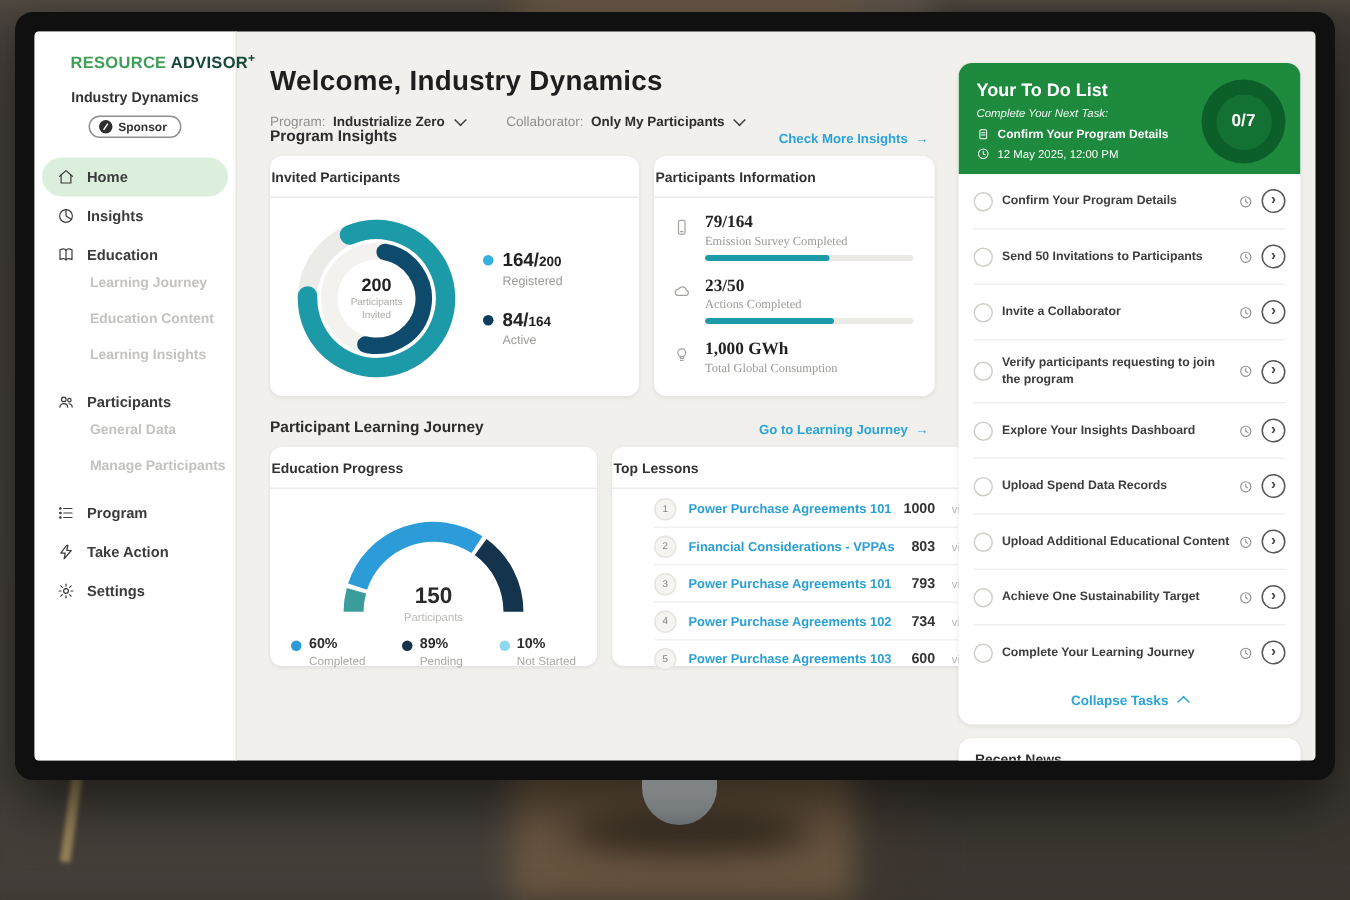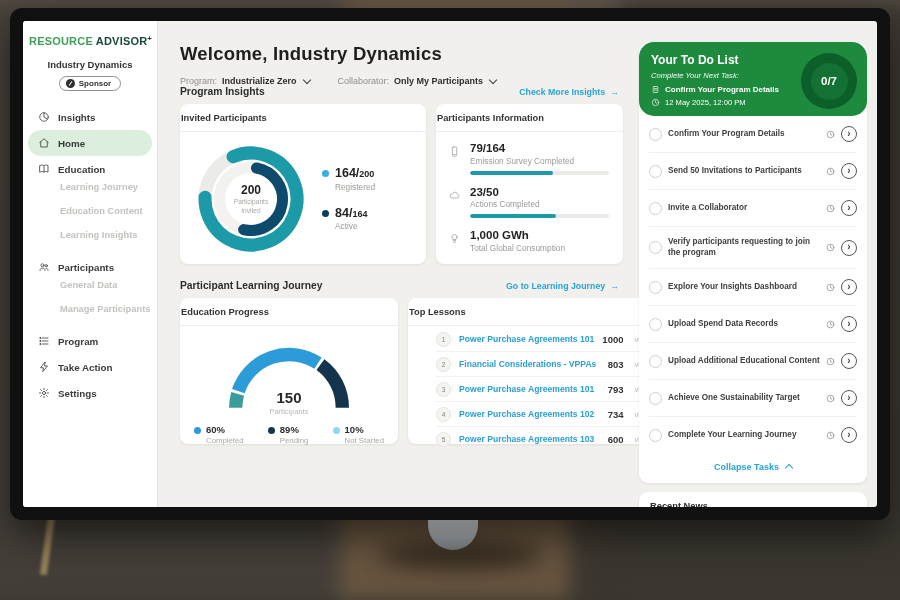--- a/index.html
+++ b/index.html
@@ -11,21 +11,21 @@
   .bg-band.center{left:340px;width:230px;background:#6f5a42;opacity:.85;}
   .bg-band.right{left:620px;width:320px;background:#3b3731;opacity:.9;}
   .bg-stick{position:absolute;left:44px;top:515px;width:7px;height:60px;background:#a8915f;transform:rotate(8deg);filter:blur(1.5px);opacity:.8;}
   
   .stand-shadow{position:absolute;left:380px;top:540px;width:160px;height:30px;background:rgba(0,0,0,.45);border-radius:50%;filter:blur(10px);}
   .stand{position:absolute;left:428px;top:518px;width:50px;height:32px;background:linear-gradient(180deg,#eef2f3,#aab0b4 55%,#767c80);border-radius:0 0 26px 26px;filter:blur(.4px);}
   .monitor{position:absolute;left:10px;top:8px;width:880px;height:512px;background:#101010;border-radius:12px;box-shadow:0 16px 38px rgba(0,0,0,.55);}
   .screen{position:absolute;left:13px;top:13px;width:854px;height:486px;background:#f1f0ed;border-radius:3px;overflow:hidden;display:flex;}
   
   .sidebar{width:134px;background:#ffffff;border-right:1px solid #e7e6e2;flex:none;}
-  .logo{padding:13px 0 0 6px;font-size:11px;font-weight:bold;letter-spacing:.2px;white-space:nowrap;}
+  .logo{padding:13px 0 0 24px;font-size:11px;font-weight:bold;letter-spacing:.2px;white-space:nowrap;}
   .logo .p1{color:#3f9e57;}
   .logo .p2{color:#16483a;}
   .logo .plus{color:#16483a;font-size:8px;vertical-align:4px;font-weight:bold;}
   .org{text-align:center;font-size:9.5px;font-weight:bold;color:#333;margin-top:12px;}
   .badge{margin:6px auto 0;width:fit-content;border:1px solid #8f8f8c;border-radius:10px;padding:2px 9px 2px 6px;font-size:8px;font-weight:bold;color:#333;display:flex;align-items:center;gap:4px;cursor:pointer;}
   .badge .dot{width:9px;height:9px;border-radius:50%;background:#2e2e2e;position:relative;flex:none;}
   .badge .dot::after{content:"";position:absolute;left:4px;top:2px;width:1px;height:5px;background:#fff;transform:rotate(35deg);}
   .nav{margin-top:13px;}
   .nav-item{display:flex;align-items:center;gap:8px;height:26px;padding-left:15px;font-size:9.8px;font-weight:bold;color:#3b3b3b;cursor:pointer;}
   .nav-item.active{background:#dcefdd;border-radius:14px;margin:0 5px;padding-left:10px;}
@@ -56,21 +56,21 @@
   .donut-center .v{font-size:12px;font-weight:bold;color:#222;}
   .donut-center .l{font-size:6.6px;color:#a9a8a4;}
   .legend-v{display:flex;flex-direction:column;gap:15px;}
   .leg-item{display:flex;gap:6px;}
   .leg-dot{width:7px;height:7px;border-radius:50%;margin-top:3px;flex:none;}
   .c-skyblue{background:#35b1e1;} .c-navy{background:#0d3d5c;}
   .c-blue{background:#2b9cd8;} .c-dark{background:#14344e;} .c-light{background:#8fd8f0;}
   .leg-val{font-size:12.5px;font-weight:bold;color:#222;line-height:1.1;}
   .leg-val .sm{font-size:9px;}
   .leg-lab{font-size:8.3px;color:#9b9a96;margin-top:1px;}
-  .info-body{padding:10px 14px 0 12px;}
+  .info-body{padding:10px 14px 0 12px;font-family:Liberation Serif, serif;}
   .info-row{display:flex;gap:9px;margin-bottom:11px;}
   .info-row svg{width:13px;height:13px;margin-top:3px;flex:none;}
   .info-main{flex:1;}
   .info-val{font-size:11.5px;font-weight:bold;color:#222;line-height:1.1;}
   .info-lab{font-size:8.3px;color:#9b9a96;margin-top:1px;}
   .bar{height:4px;border-radius:2px;background:#eceae6;margin-top:5px;overflow:hidden;}
   .bar-fill{height:100%;border-radius:2px;background:#1d9aa8;}
   .card-edu{width:218px;height:146px;flex:none;}
   .card-lessons{flex:1;height:146px;}
   .gauge-wrap{position:relative;width:150px;height:82px;margin:8px auto 0;}
@@ -85,21 +85,21 @@
   .lessons-body{padding:1px 28px 0;}
   .lesson-row{display:flex;align-items:center;gap:8px;height:24px;border-bottom:1px solid #f2f1ed;}
   .lesson-row:last-child{border-bottom:none;}
   .rank{width:13px;height:13px;border-radius:50%;background:#f5f4f1;border:1px solid #e5e4e0;font-size:6.5px;color:#82817d;display:flex;align-items:center;justify-content:center;flex:none;}
   .lesson-title{flex:1;font-size:8.6px;font-weight:bold;color:#2a9fd4;cursor:pointer;white-space:nowrap;overflow:hidden;}
   .views{font-size:9.5px;font-weight:bold;color:#333;}
   .views-suffix{font-size:7.5px;color:#b4b3af;margin-left:3px;}
   
   .rightcol{width:228px;flex:none;padding:21px 10px 0 6px;}
   .todo-card{background:#fff;border-radius:9px;overflow:hidden;box-shadow:0 1px 3px rgba(0,0,0,.08);}
-  .todo-head{background:#1e8a3d;color:#fff;padding:11px 12px 9px;position:relative;border-radius:15px;}
+  .todo-head{background:#1e8a3d;color:#fff;padding:11px 12px 9px;position:relative;}
   .todo-title{font-size:12px;font-weight:bold;margin-bottom:4px;}
   .todo-sub{font-size:7.6px;opacity:.95;margin-bottom:5px;font-style:italic;}
   .todo-line{display:flex;align-items:center;gap:5px;font-size:8px;font-weight:bold;margin-bottom:4px;max-width:135px;}
   .todo-line.due{font-weight:normal;font-size:7.6px;margin-bottom:0;}
   .todo-line svg{width:9px;height:9px;flex:none;}
   .todo-ring{position:absolute;right:10px;top:11px;width:56px;height:56px;border-radius:50%;background:#0c5f28;display:flex;align-items:center;justify-content:center;}
   .todo-ring-inner{width:37px;height:37px;border-radius:50%;background:#147134;color:#fff;font-size:11.5px;font-weight:bold;display:flex;align-items:center;justify-content:center;}
   .tasks{padding:0 10px;}
   .task{display:flex;align-items:center;gap:6px;padding:10px 0;border-bottom:1px solid #f0efec;}
   .task:last-child{border-bottom:none;}
@@ -135,33 +135,33 @@
         <div class="logo">
           <span class="p1">RESOURCE</span>
           <span class="p2">ADVISOR</span><span class="plus">+</span>
         </div>
         <div class="org">Industry Dynamics</div>
         <div class="badge">
           <span class="dot"></span>
           <span>Sponsor</span>
         </div>
         <div class="nav">
+          <div class="nav-item active">
+            <svg class="ico" viewBox="0 0 24 24">
+                <path d="M3.5 11 12 3.5 20.5 11"></path>
+                <path d="M5.5 9.8V20h13V9.8"></path>
+              </svg>
+            <span>Home</span>
+          </div>
           <div class="nav-item">
             <svg class="ico" viewBox="0 0 24 24">
                 <circle cx="12" cy="12" r="8.5"></circle>
                 <path d="M12 3.5V12l6.5 4"></path>
               </svg>
             <span>Insights</span>
-          </div>
-          <div class="nav-item active">
-            <svg class="ico" viewBox="0 0 24 24">
-                <path d="M3.5 11 12 3.5 20.5 11"></path>
-                <path d="M5.5 9.8V20h13V9.8"></path>
-              </svg>
-            <span>Home</span>
           </div>
           <div class="nav-item">
             <svg class="ico" viewBox="0 0 24 24">
                 <path d="M4 5c4-1.6 7-1 8 .6C13 4 16 3.4 20 5v13c-4-1.6-7-1-8 .6-1-1.6-4-2.2-8-.6Z"></path>
                 <path d="M12 5.6v13"></path>
               </svg>
             <span>Education</span>
           </div>
           <div class="nav-sub">
               <span>Learning Journey</span>

